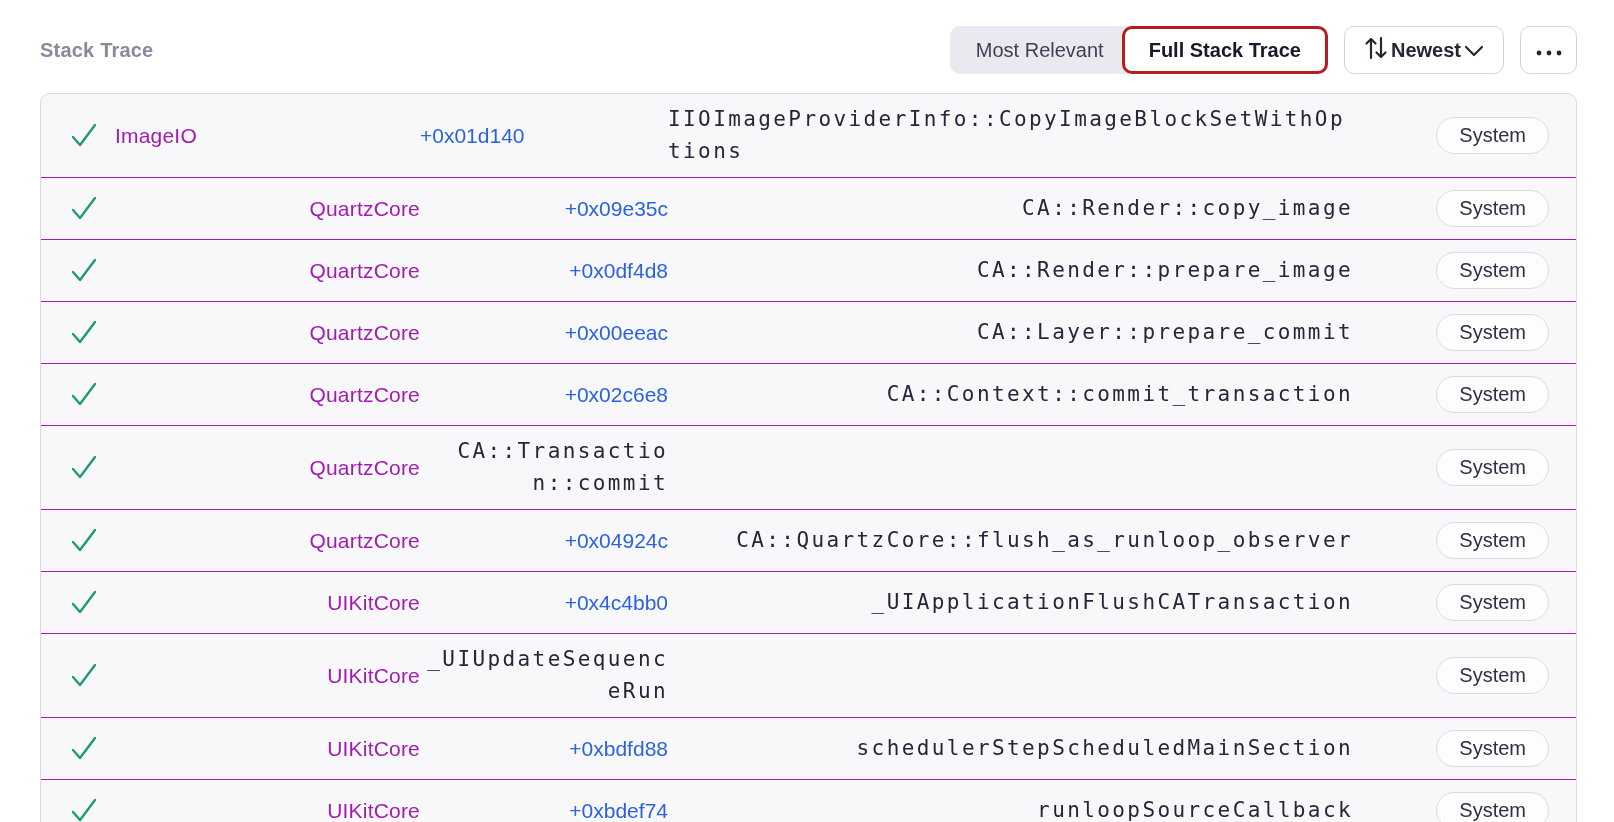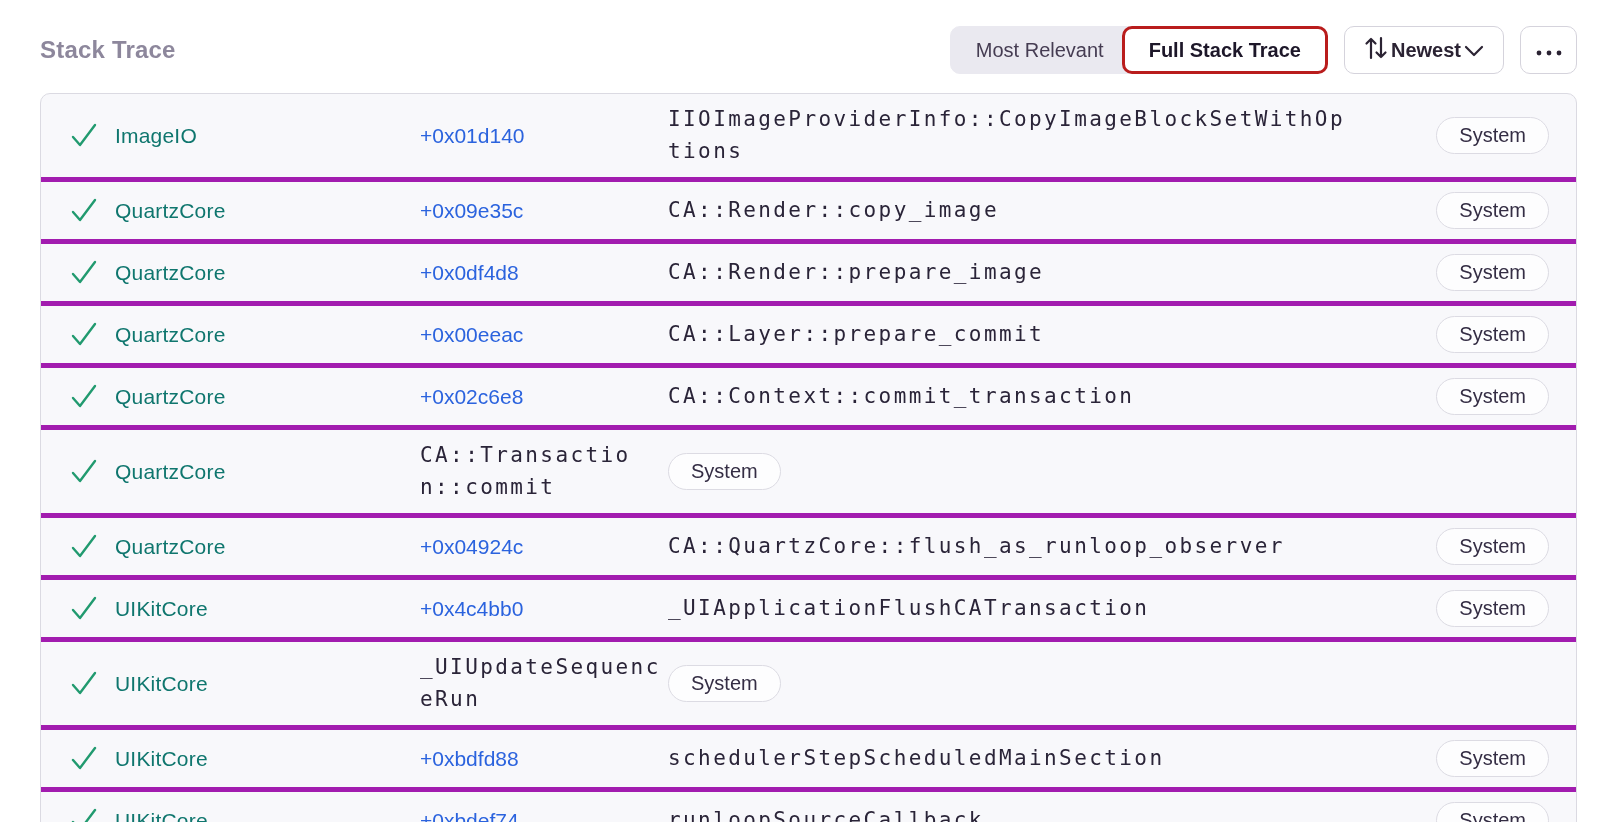--- a/index.html
+++ b/index.html
@@ -12,21 +12,21 @@
 
   
   .header {
     display: flex;
     align-items: center;
     justify-content: space-between;
     padding: 26px 37px 0 40px;
     height: 74px;
   }
   .page-title {
-    font-size: 24px;
+    font-size: 20px;
     font-weight: 700;
     color: #8d879c;
     letter-spacing: 0.2px;
   }
   .controls {
     display: flex;
     align-items: center;
     gap: 16px;
   }
   .seg-group { display: flex; align-items: flex-start; border-radius: 15px; }
@@ -83,28 +83,28 @@
     overflow: hidden;
   }
   .frame-row {
     display: grid;
     grid-template-columns: 45px 305px 248px minmax(0, 1fr) auto;
     align-items: center;
     padding: 10px 27px 10px 29px;
     min-height: 62px;
     cursor: pointer;
   }
-  .frame-row + .frame-row { border-top: 5px solid #a21caf; }
+  .frame-row + .frame-row { border-top: 1px solid #a21caf; text-align: right; }
   .check {
     width: 28px; height: 28px;
     display: inline-flex; align-items: center;
   }
   .module {
     font-size: 21px;
-    color: #0f766e;
+    color: #a21caf;
     letter-spacing: 0.2px;
   }
   .addr {
     font-size: 21px;
     color: #2b63de;
     text-decoration: none;
     cursor: pointer;
   }
   .func {
     font-family: "DejaVu Sans Mono", monospace;

